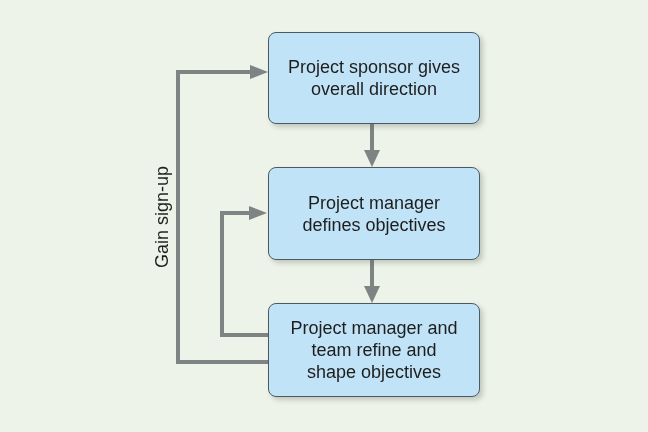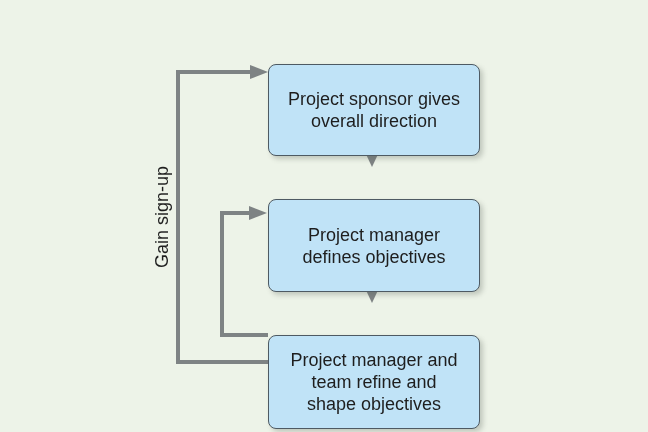--- a/index.html
+++ b/index.html
@@ -42,21 +42,20 @@
     width: 212px;
     box-sizing: border-box;
     background: var(--node-fill, #c0e3f7);
     border: 1.5px solid var(--node-border, #4e5a63);
     border-radius: 8px;
     box-shadow: 3px 3px 5px rgba(90, 100, 90, 0.3);
     display: flex;
     align-items: center;
     justify-content: center;
     text-align: center;
-    margin-top: 32px;
   }
   .node-1 { top: 32px;  height: 92px; }
   .node-2 { top: 167px; height: 93px; }
   .node-3 { top: 303px; height: 94px; }
   .node-label {
     white-space: pre-line;
     font-size: 18px;
     line-height: 22px;
     color: var(--text, #1e1e1e);
   }

